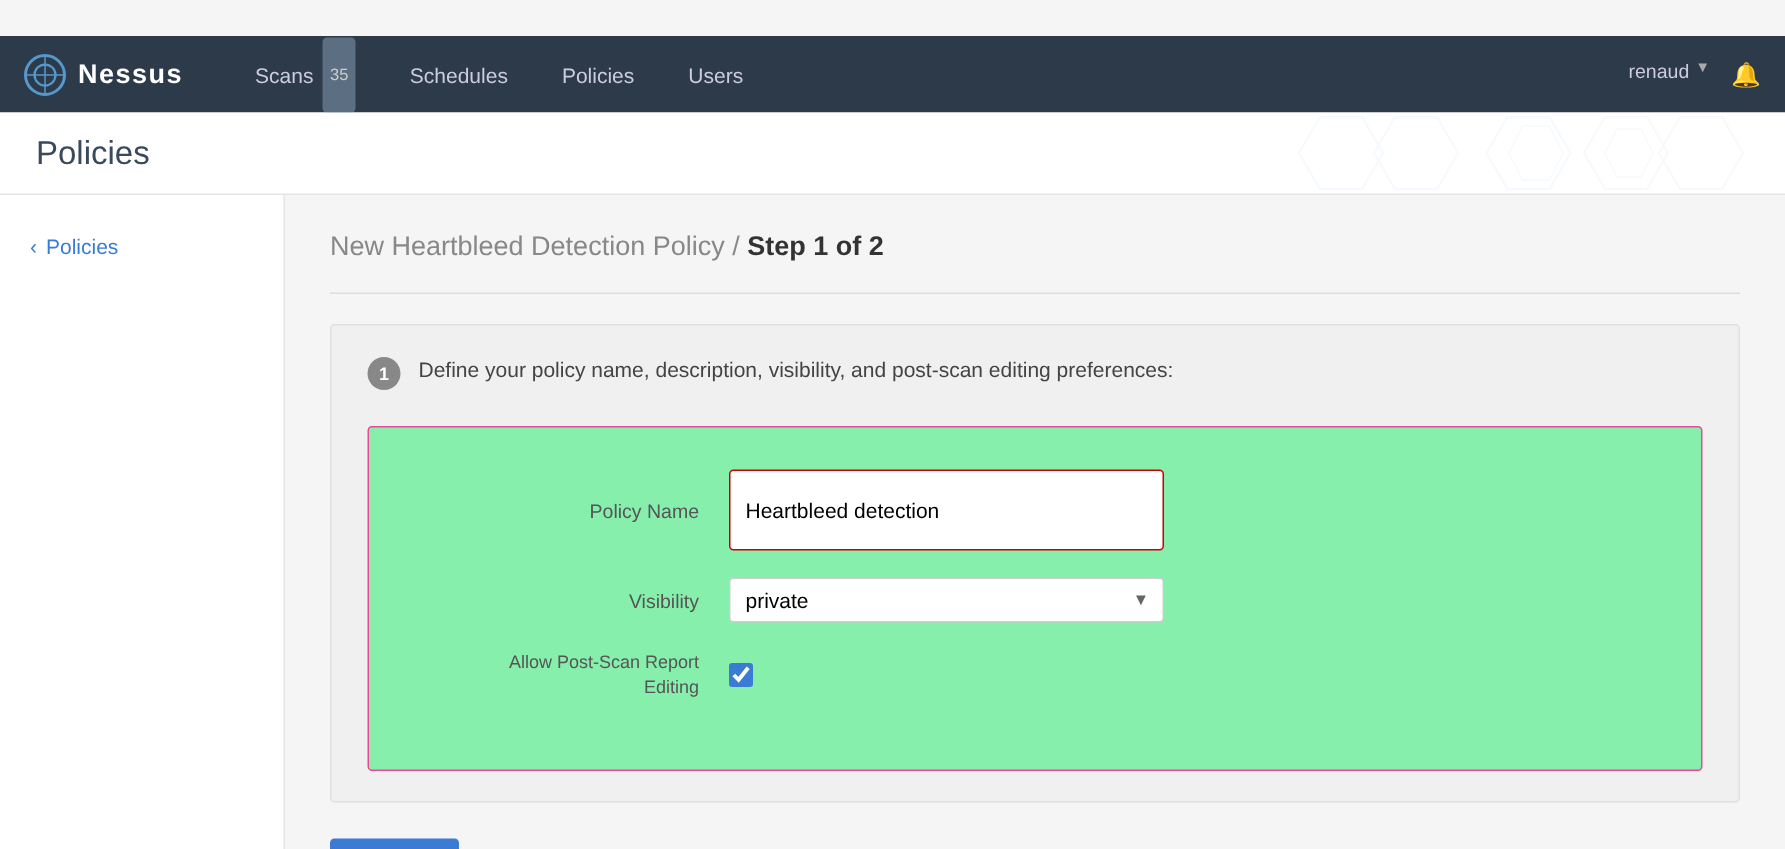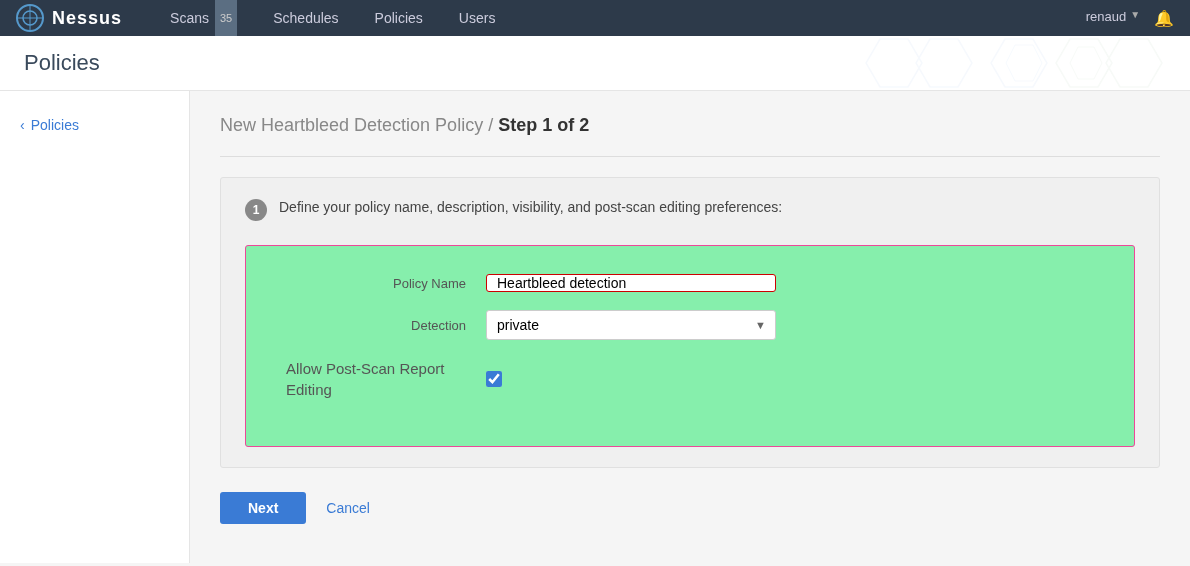--- a/index.html
+++ b/index.html
@@ -1,25 +1,26 @@
 <!DOCTYPE html>
 <html><head>
   <meta charset="utf-8">
   <style>
     * { box-sizing: border-box; margin: 0; padding: 0; }
     body { font-family: Arial, sans-serif; font-size: 14px; background: #f5f5f5; color: #333; }
 
     
     .navbar {
       background: #2d3a4a;
-      height: 36px;
+      height: 51px;
       display: flex;
       align-items: center;
       padding: 0 16px;
       color: #fff;
+      margin-top: 24px;
     }
     .navbar-brand {
       display: flex;
       align-items: center;
       margin-right: 30px;
     }
     .navbar-logo {
       width: 28px;
       height: 28px;
       margin-right: 8px;
@@ -203,21 +204,21 @@
       width: 200px;
       font-size: 13px;
       color: #555;
       text-align: right;
       padding-right: 20px;
       flex-shrink: 0;
     }
     .form-input {
       border: 1px solid #c00;
       border-radius: 3px;
-      padding: 0 10px;
+      padding: 18px 10px;
       font-size: 14px;
       width: 290px;
       outline: none;
       background: #fff;
     }
     .form-input.normal {
       border-color: #ccc;
     }
     .form-select-wrap {
       position: relative;
@@ -248,22 +249,23 @@
       align-items: center;
     }
     .form-checkbox {
       width: 16px;
       height: 16px;
       cursor: pointer;
       accent-color: #3a7bd5;
     }
     .form-label-multiline {
       width: 200px;
-      font-size: 15px;
+      font-size: 12px;
       color: #555;
+      text-align: right;
       padding-right: 20px;
       flex-shrink: 0;
       line-height: 1.4;
     }
 
     
     .button-row {
       display: flex;
       align-items: center;
       gap: 16px;
@@ -366,21 +368,21 @@
       </div>
 
       <div class="form-section">
 
         <div class="form-row">
           <label class="form-label">Policy Name</label>
           <input class="form-input" type="text" value="Heartbleed detection" style="">
         </div>
 
         <div class="form-row">
-          <label class="form-label">Detection</label>
+          <label class="form-label">Visibility</label>
           <div class="form-select-wrap">
             <select class="form-select">
               <option value="private">private</option>
               <option value="public">public</option>
             </select>
             <span class="form-select-arrow">▼</span>
           </div>
         </div>
 
 

